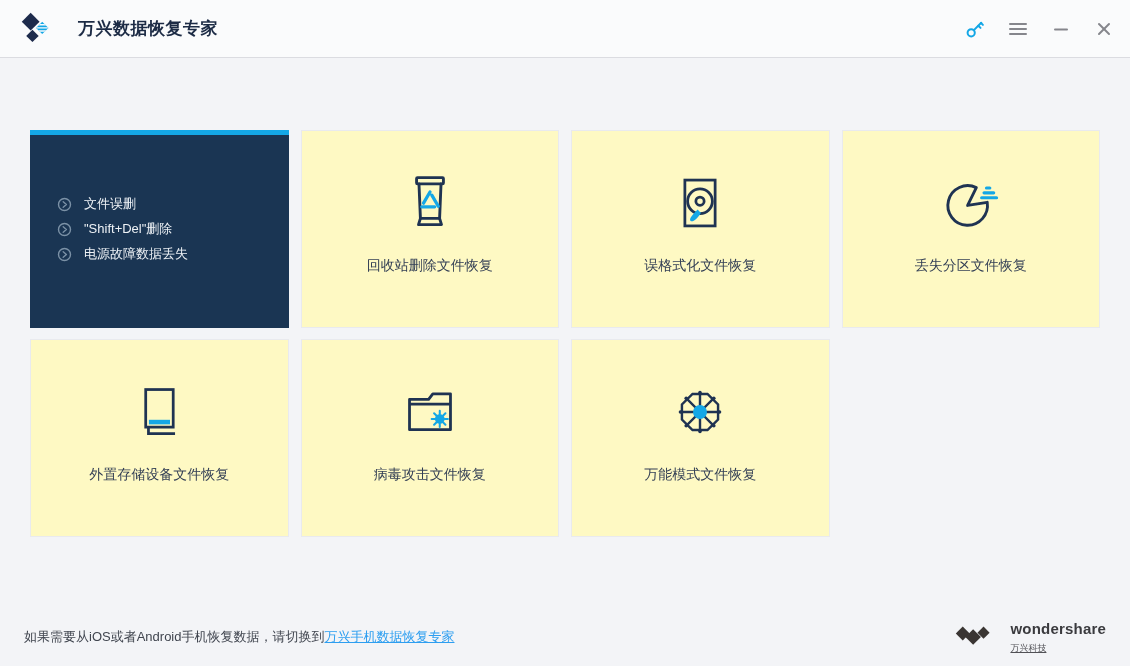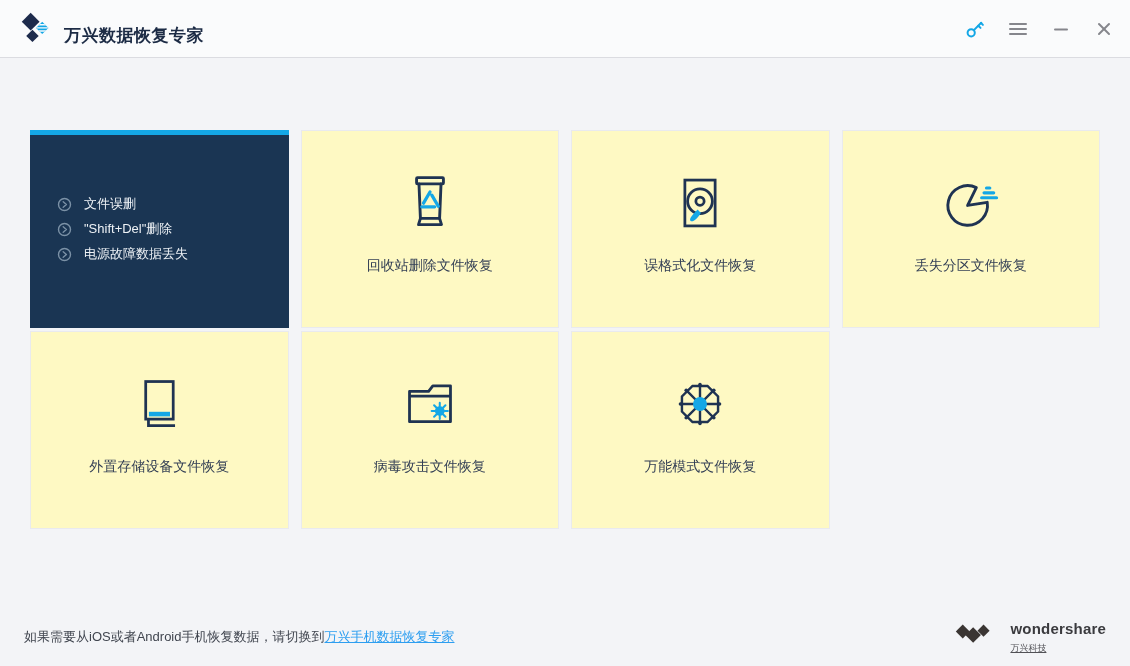--- a/index.html
+++ b/index.html
@@ -13,27 +13,27 @@
   
   .titlebar {
     height:58px;
     background:#fafbfc;
     border-bottom:1px solid #dbdce1;
     display:flex;
     align-items:center;
     justify-content:space-between;
     padding:0 16px 0 20px;
   }
-  .brand-left { display:flex; align-items:flex-end; gap:12px; }
+  .brand-left { display:flex; align-items:center; gap:26px; }
   .app-title { font-size:17px; font-weight:700; color:#1c2b45; letter-spacing:0.5px; }
   .titlebar-actions { display:flex; align-items:center; gap:23px; }
   .tb-icon { display:flex; align-items:center; justify-content:center; width:20px; height:20px; cursor:pointer; }
   
   .content { padding:72px 30px 0; }
-  .grid { display:grid; grid-template-columns:repeat(4,1fr); gap:3px 12px; }
+  .grid { display:grid; grid-template-columns:repeat(4,1fr); gap:11px 12px; }
   .card {
     height:198px;
     background:#fef9c3;
     border:1px solid #e9eaee;
     position:relative;
   }
   .mode-card { display:flex; flex-direction:column; align-items:center; cursor:pointer; }
   .icon-wrap { margin-top:38px; height:68px; display:flex; align-items:center; justify-content:center; }
   .card-label { margin-top:20px; font-size:14px; color:#333f55; }
   
@@ -57,21 +57,21 @@
     font-size:13px; color:#eef2f6;
   }
   .bullet { display:flex; align-items:center; }
   
   .footer {
     position:absolute; left:24px; right:24px; bottom:12px;
     display:flex; justify-content:space-between; align-items:center;
   }
   .footer-note { font-size:13px; color:#40454f; }
   .footer-note a { color:#2d9ef0; text-decoration:underline; cursor:pointer; }
-  .brand-right { display:flex; align-items:center; gap:15px; }
+  .brand-right { display:flex; align-items:flex-end; gap:15px; }
   .brand-text { display:flex; flex-direction:column; line-height:1.1; }
   .brand-name { font-size:15px; font-weight:600; color:#3a3a3e; letter-spacing:0.2px; }
   .brand-sub { font-size:9px; color:#515156; margin-top:7px;text-decoration:underline; }
 </style>
 </head>
 <body>
 
 <header class="titlebar">
   <div class="brand-left">
     <span>

